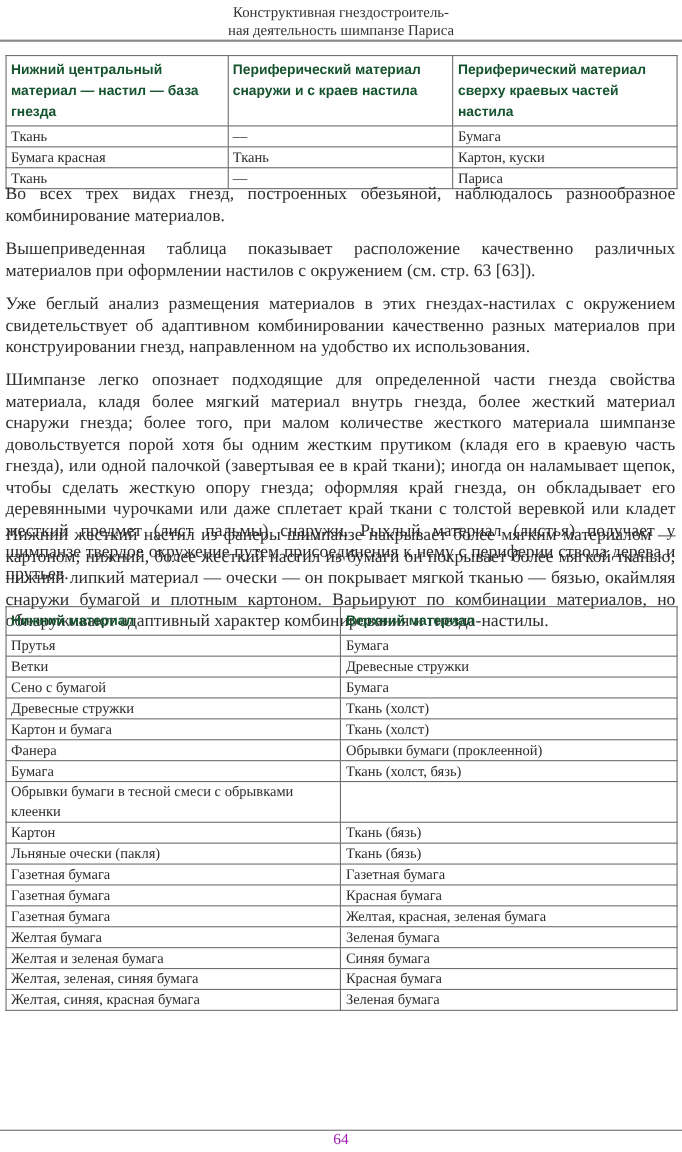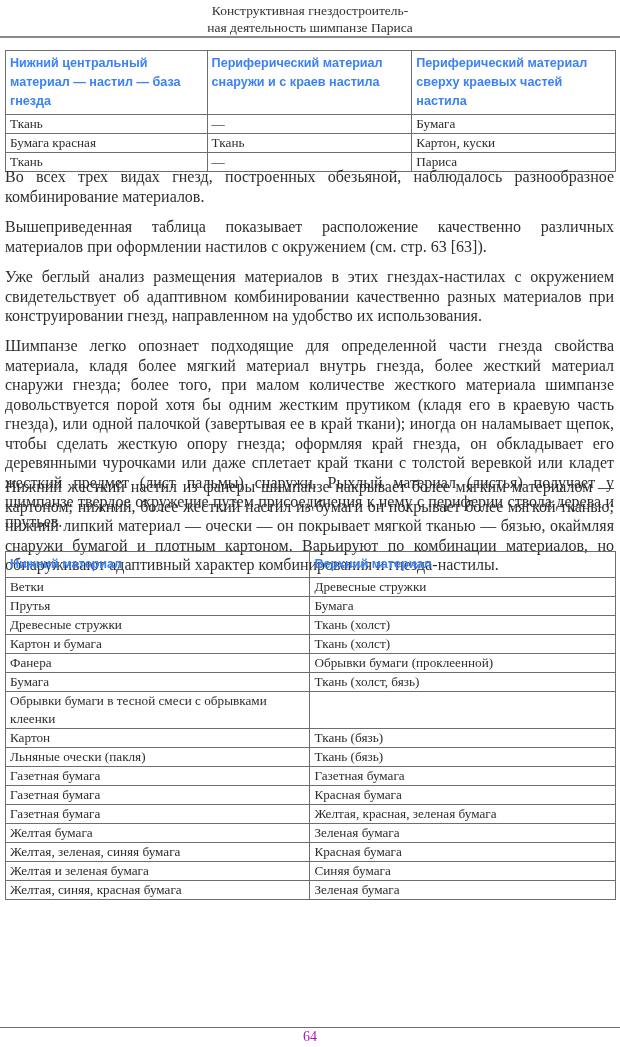--- a/index.html
+++ b/index.html
@@ -19,21 +19,21 @@
     table {
       border-collapse: collapse; position: absolute; left: 5px;
       font-size: 13.2px; color: #2d2d2d;
     }
     td, th {
       border: 1px solid #6e6e6e; padding: 0 4px; vertical-align: top;
       text-align: left; line-height: 18px;
     }
     th {
       font-family: "Liberation Sans", "DejaVu Sans", sans-serif;
-      font-weight: bold; font-size: 12.6px; color: #3b82f6; line-height: 19px;
+      font-weight: bold; font-size: 12.6px; color: #14532d; line-height: 19px;
       padding: 3px 4px;
     }
     #t1 { top: 50px; width: 611px; }
     #t1 td { height: 18px; }
     #t1 col.c1 { width: 202px; }
     #t1 col.c2 { width: 205px; }
     #t1 col.c3 { width: 204px; }
     #t2 { top: 551px; width: 611px; border-radius: 14px; }
     #t2 col.c1 { width: 305px; }
     #t2 col.c2 { width: 306px; }
@@ -109,25 +109,29 @@
       <col class="c2">
     </colgroup>
   <thead>
     <tr>
       <th>Нижний материал</th>
       <th>Верхний материал</th>
     </tr>
   </thead>
   <tbody>
     <tr>
+        <td>Прутья</td>
+        <td>Бумага</td>
+      </tr>
+    <tr>
         <td>Ветки</td>
         <td>Древесные стружки</td>
       </tr>
     <tr>
-        <td>Прутья</td>
+        <td>Сено с бумагой</td>
         <td>Бумага</td>
       </tr>
     <tr>
         <td>Древесные стружки</td>
         <td>Ткань (холст)</td>
       </tr>
     <tr>
         <td>Картон и бумага</td>
         <td>Ткань (холст)</td>
       </tr>
@@ -161,26 +165,26 @@
       </tr>
     <tr>
         <td>Газетная бумага</td>
         <td>Желтая, красная, зеленая бумага</td>
       </tr>
     <tr>
         <td>Желтая бумага</td>
         <td>Зеленая бумага</td>
       </tr>
     <tr>
+        <td>Желтая и зеленая бумага</td>
+        <td>Синяя бумага</td>
+      </tr>
+    <tr>
         <td>Желтая, зеленая, синяя бумага</td>
         <td>Красная бумага</td>
-      </tr>
-    <tr>
-        <td>Желтая и зеленая бумага</td>
-        <td>Синяя бумага</td>
       </tr>
     <tr>
         <td>Желтая, синяя, красная бумага</td>
         <td>Зеленая бумага</td>
       </tr>
   </tbody>
 </table>
 
 <div class="foot-rule"></div>
 <div class="page-number">64</div>

